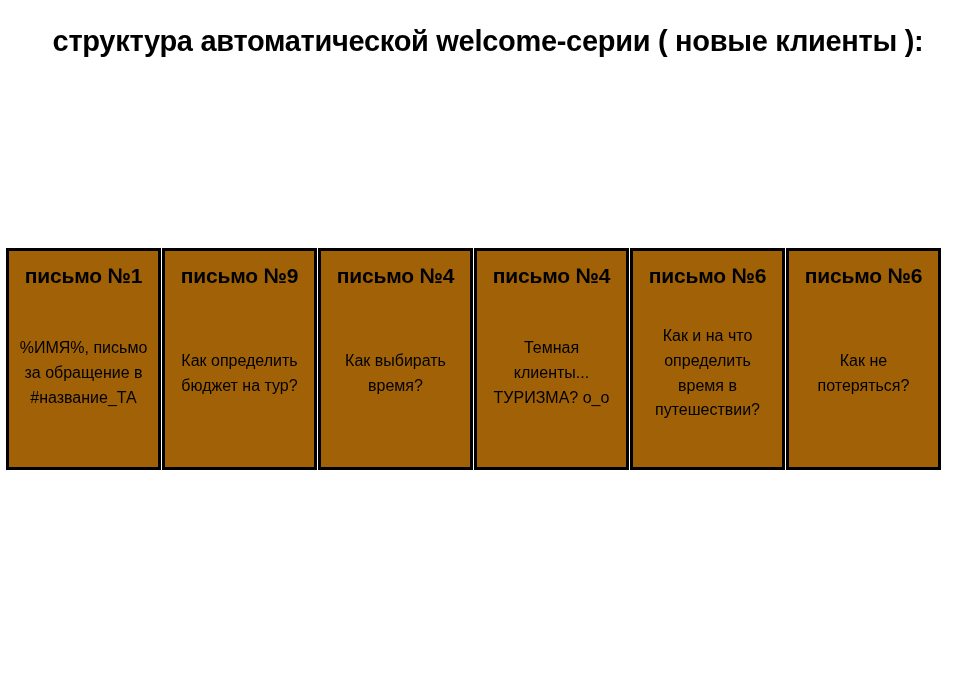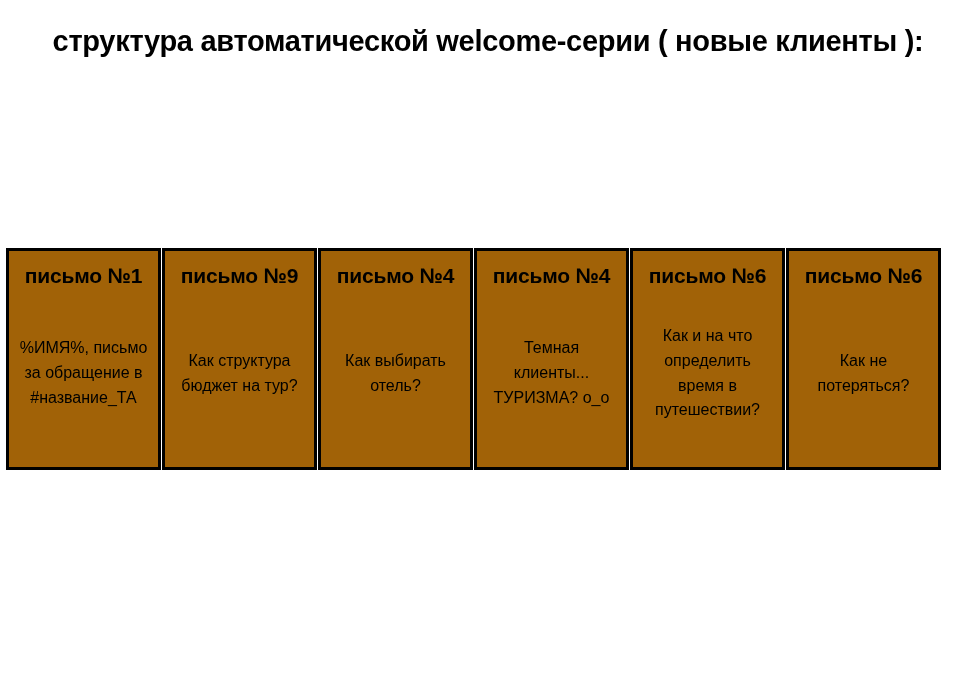--- a/index.html
+++ b/index.html
@@ -88,28 +88,28 @@
     <div class="card">
       <div class="card-title">письмо №1</div>
       <div class="card-body">
         <div class="card-text">%ИМЯ%, письмо за обращение в #название_ТА</div>
       </div>
     </div>
 
     <div class="card">
       <div class="card-title">письмо №9</div>
       <div class="card-body">
-        <div class="card-text">Как структура бюджет на тур?</div>
+        <div class="card-text">Как определить бюджет на тур?</div>
       </div>
     </div>
 
     <div class="card">
       <div class="card-title">письмо №4</div>
       <div class="card-body">
-        <div class="card-text">Как выбирать отель?</div>
+        <div class="card-text">Как выбирать время?</div>
       </div>
     </div>
 
     <div class="card">
       <div class="card-title">письмо №4</div>
       <div class="card-body">
         <div class="card-text">Темная клиенты... ТУРИЗМА? о_о</div>
       </div>
     </div>
 

